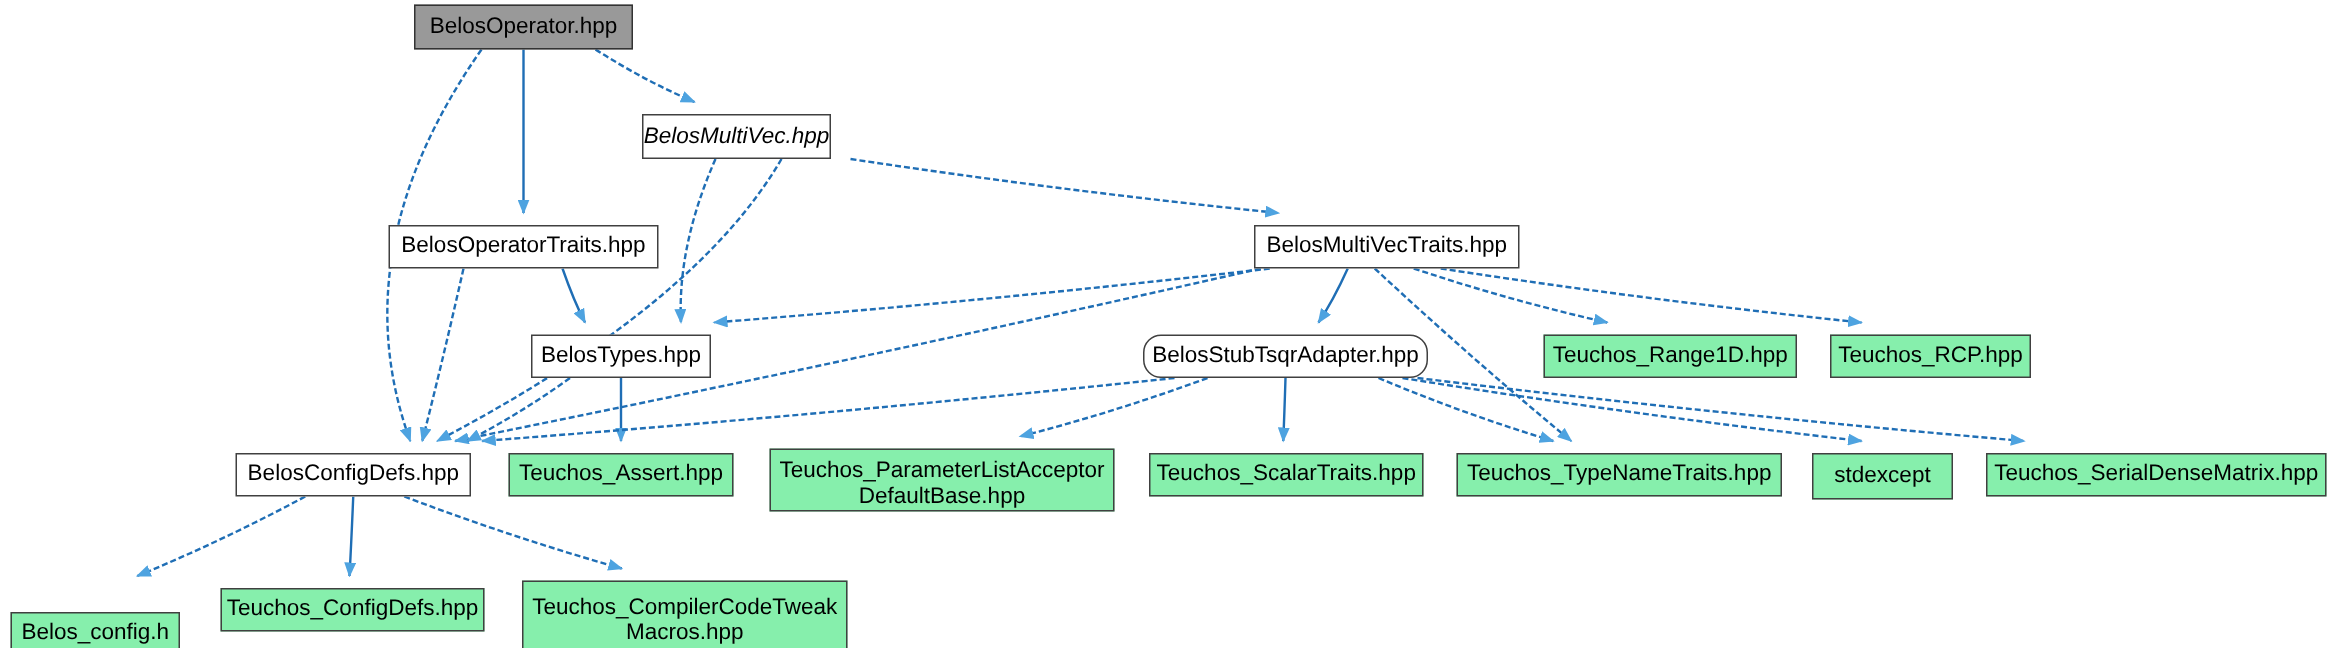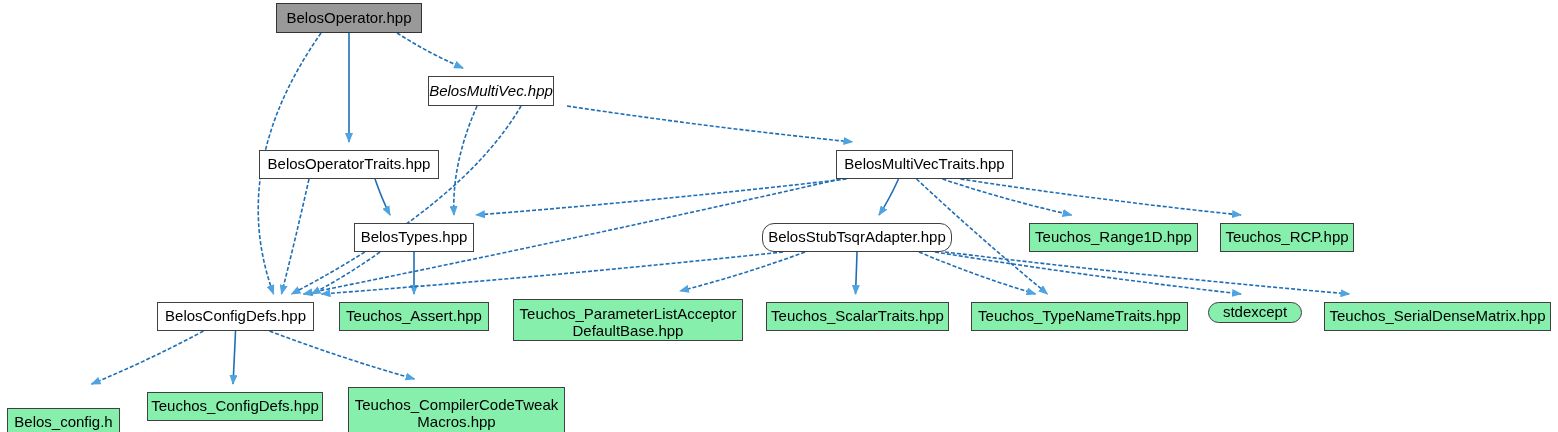--- a/index.html
+++ b/index.html
@@ -69,20 +69,20 @@
       <div class="node" style="left: 354px; top: 223px; width: 120px; height: 29px;"><span class="lbl">BelosTypes.hpp</span></div>
       <div class="node" style="left: 762px; top: 223px; width: 190px; height: 29px; border-radius: 12px;"><span class="lbl">BelosStubTsqrAdapter.hpp</span></div>
       <div class="node gray" style="left: 1029px; top: 223px; width: 169px; height: 29px;"><span class="lbl">Teuchos_Range1D.hpp</span></div>
       <div class="node gray" style="left: 1220px; top: 223px; width: 134px; height: 29px;"><span class="lbl">Teuchos_RCP.hpp</span></div>
       <div class="node" style="left: 157px; top: 302px; width: 157px; height: 29px; justify-content: flex-end;"><span class="lbl">BelosConfigDefs.hpp</span></div>
       <div class="node gray" style="left: 339px; top: 302px; width: 150px; height: 29px;"><span class="lbl">Teuchos_Assert.hpp</span></div>
       <div class="node gray" style="left: 513px; top: 299px; width: 230px; height: 42px; align-items: flex-end;"><span class="lbl">Teuchos_ParameterListAcceptor
 DefaultBase.hpp</span></div>
       <div class="node gray" style="left: 766px; top: 302px; width: 183px; height: 29px;"><span class="lbl">Teuchos_ScalarTraits.hpp</span></div>
       <div class="node gray" style="left: 971px; top: 302px; width: 217px; height: 29px;"><span class="lbl">Teuchos_TypeNameTraits.hpp</span></div>
-      <div class="node gray" style="left: 1208px; top: 302px; width: 94px; height: 21px; border-radius: 12px;"><span class="lbl">stdexcept</span></div>
+      <div class="node gray" style="left: 1208px; top: 302px; width: 94px; height: 31px;"><span class="lbl">stdexcept</span></div>
       <div class="node gray" style="left: 1324px; top: 302px; width: 227px; height: 29px;"><span class="lbl">Teuchos_SerialDenseMatrix.hpp</span></div>
       <div class="node gray" style="left: 7px; top: 408px; width: 113px; height: 29px;"><span class="lbl">Belos_config.h</span></div>
       <div class="node gray" style="left: 147px; top: 392px; width: 176px; height: 29px;"><span class="lbl">Teuchos_ConfigDefs.hpp</span></div>
       <div class="node gray" style="left: 348px; top: 387px; width: 217px; height: 53px;"><span class="lbl">Teuchos_CompilerCodeTweak
 Macros.hpp</span></div>
     </div>
 </div>
 
 </body></html>

